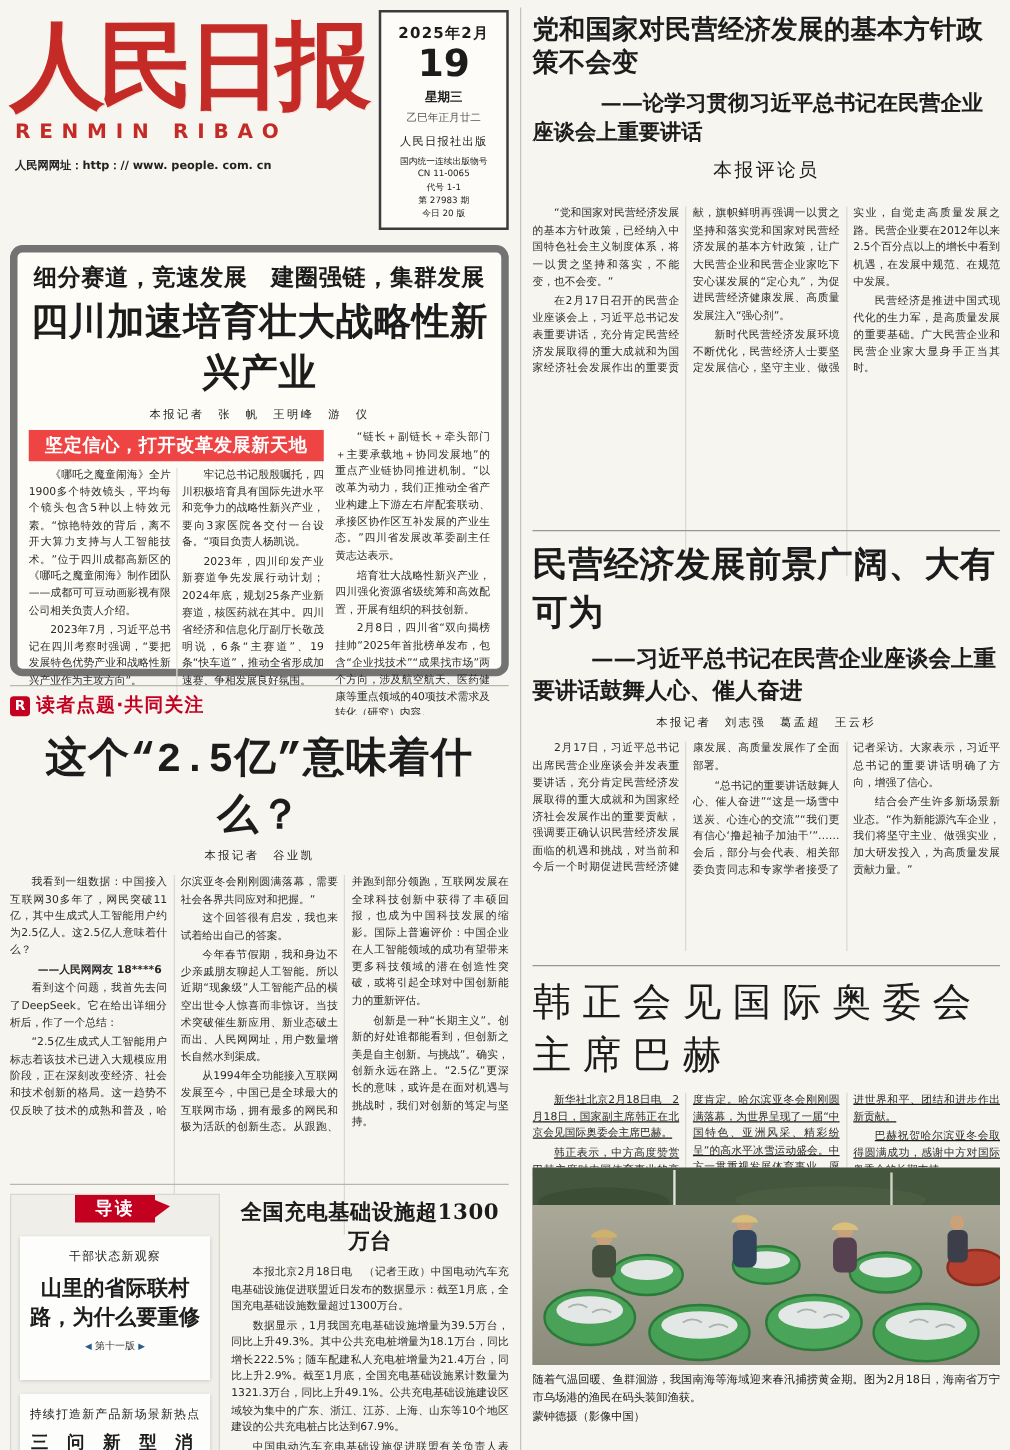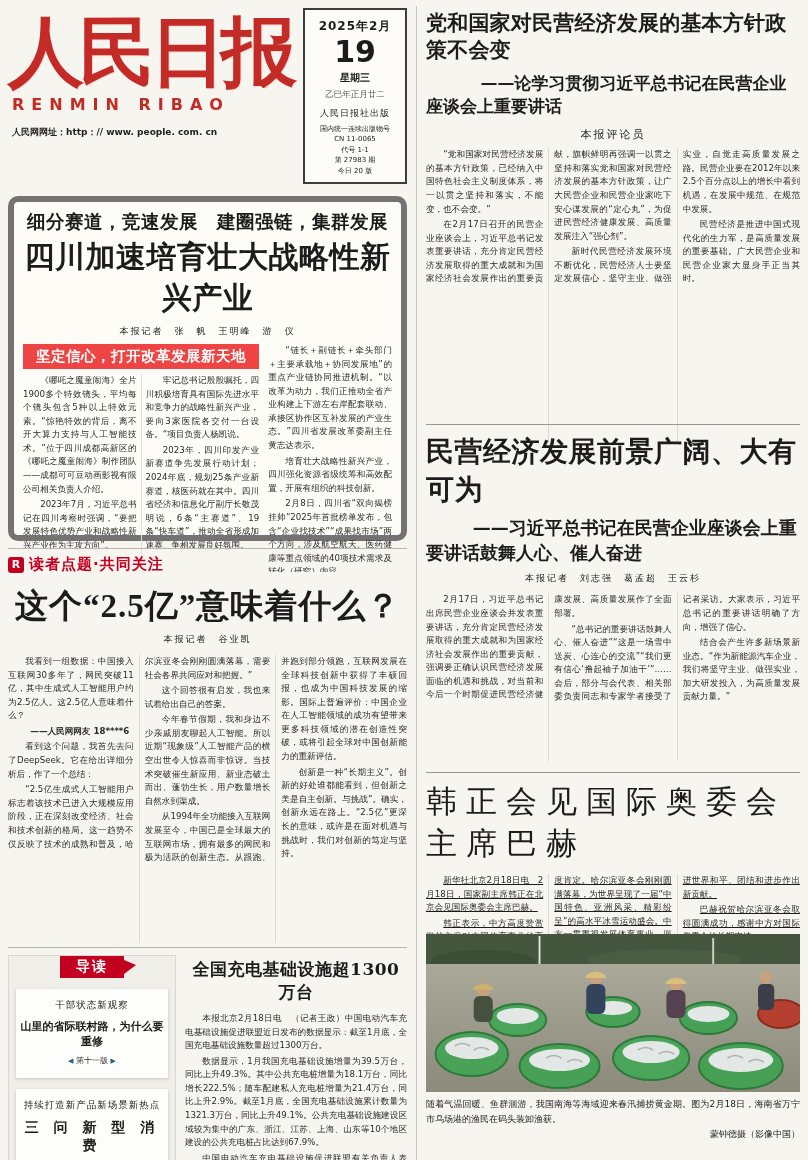--- a/index.html
+++ b/index.html
@@ -45,71 +45,71 @@
   .s-left-cols { columns:2; column-gap:9px; column-rule:1px solid #e2dfd7; height:196px; overflow:hidden; }
   .s-right { flex:1; height:228px; overflow:hidden; }
 
   
   .reader { margin-top:7px; border-top:1px solid #b9b6ae; padding-top:6px; height:394px; }
   .r-label-row { display:flex; align-items:center; gap:5px; }
   .r-icon { background:#c3001f; color:#fff; width:16px; height:16px; border-radius:3px;
             display:inline-flex; align-items:center; justify-content:center;
             font-size:11px; font-weight:bold; flex:none; }
   .r-label { color:#c3001f; font-weight:900; font-size:15px; letter-spacing:1px; }
-  .r-title { font-family:Liberation Serif, serif; text-align:center; font-size:33px;
+  .r-title { font-family:Liberation Mono, monospace; text-align:center; font-size:33px;
              font-weight:bold; margin:10px 0 4px; letter-spacing:1px; }
   .r-byline { text-align:center; font-family:"DejaVu Serif",serif; font-size:9px; margin-bottom:9px; letter-spacing:2px; }
   .r-body { columns:3; column-gap:11px; column-rule:1px solid #ddd9d0; height:288px; overflow:hidden; }
 
   
   .bottom-row { display:flex; gap:9px; margin-top:5px; border-top:1px solid #b9b6ae; padding-top:7px; flex:1; }
   .daodu { width:168px; flex:none; background:#efeee8; border:1px solid #d9d6cc; padding:2px 7px 8px; }
   .daodu-label { background:#c3001f; color:#fff; font-weight:900; font-size:14px;
                  padding:2px 16px; width:max-content; margin:-2px auto 0; position:relative; letter-spacing:2px; }
   .daodu-label::after { content:""; position:absolute; right:-12px; top:4px; border-left:12px solid #c3001f;
                         border-top:5px solid transparent; border-bottom:9px solid transparent; }
   .daodu-card { background:#fdfdfb; box-shadow:0 1px 3px rgba(0,0,0,.18); margin-top:11px;
-                padding:10px 3px 12px; text-align:center; }
+                padding:10px 3px 22px; text-align:center; }
   .dd-kicker { font-family:"DejaVu Serif",serif; font-size:9.5px; letter-spacing:1px; color:#222; }
-  .dd-title { font-weight:900; font-size:11px; margin:7px 0 6px; }
+  .dd-title { font-weight:900; font-size:17px; margin:7px 0 6px; }
   .dd-title.wide { letter-spacing:5px; font-size:14px; }
   .dd-page { font-size:8px; color:#333; }
   .dd-page .arr { color:#2a5c8a; font-size:7px; }
 
   .charging { flex:1; }
   .c-title { font-family:"DejaVu Serif",serif; font-weight:bold; font-size:17px;
              text-align:center; margin:3px 0 8px; letter-spacing:.5px; }
 
   
   .right-col { flex:1; border-left:1px solid #c6c3ba; padding-left:9px; display:flex; flex-direction:column; }
 
   .editorial { height:418px; padding-top:4px; }
   .e-title { font-weight:900; font-size:21px; line-height:1.3; letter-spacing:.2px; }
   .e-sub { font-family:"DejaVu Serif",serif; font-weight:bold; font-size:17px;
            line-height:1.4; margin-top:7px; }
   .e-sub .indent { display:inline-block; width:3.2em; }
-  .e-byline { text-align:center; font-family:"DejaVu Serif",serif; font-size:11px; margin:8px 0 6px; letter-spacing:2px; }
+  .e-byline { text-align:center; font-family:"DejaVu Serif",serif; font-size:15px; margin:8px 0 19px; letter-spacing:2px; }
   .e-body { columns:3; column-gap:11px; column-rule:1px solid #ddd9d0; height:296px; overflow:hidden; }
 
   .minying { border-top:1px solid #9a978f; padding-top:8px; height:348px; }
   .m-title { font-weight:900; font-size:28px; letter-spacing:.5px; }
   .m-sub { font-family:"DejaVu Serif",serif; font-weight:bold; font-size:18px; line-height:1.4; margin-top:6px; }
   .m-sub .indent { display:inline-block; width:2.6em; }
   .m-byline { text-align:center; font-family:"DejaVu Serif",serif; font-size:9px; margin:7px 0 8px; letter-spacing:2px; }
   .m-body { columns:3; column-gap:11px; column-rule:1px solid #ddd9d0; height:168px; overflow:hidden; }
 
   .hanzheng { border-top:1px solid #9a978f; padding-top:8px; height:158px; }
   .h-title { font-family:"DejaVu Serif",serif; font-weight:normal; font-size:31px;
              letter-spacing:9px; }
   .h-body { columns:3; column-gap:11px; column-rule:1px solid #ddd9d0; height:102px; overflow:hidden; margin-top:9px;text-decoration:underline; }
 
   .photo-block { margin-top:4px; }
   .photo-frame { width:100%; height:158px; display:block; background:#9aa093; }
   .caption { font-size:9px; line-height:1.65; margin-top:5px; text-align:justify; color:#222; }
-  .credit { display:block; text-align:right; }
+  .credit { display:block; }
 
   
   .cols p, .plainbody p {
     font-size:8.6px; line-height:1.58; text-align:justify;
     text-indent:2em; color:#2a2a2a; margin-bottom:2px;
   }
   .cols p.attrib, .plainbody p.attrib {
     text-indent:0; text-align:right; font-weight:bold; padding-right:.5em;
   }
 </style>
@@ -169,21 +169,21 @@
         <span class="r-label">读者点题·共同关注</span>
       </div>
       <div class="r-title">这个“2.5亿”意味着什么？</div>
       <div class="r-byline">本报记者　谷业凯</div>
       <div class="r-body cols">
           <p>我看到一组数据：中国接入互联网30多年了，网民突破11亿，其中生成式人工智能用户约为2.5亿人。这2.5亿人意味着什么？</p>
           <p class="attrib">——人民网网友 18****6</p>
           <p>看到这个问题，我首先去问了DeepSeek。它在给出详细分析后，作了一个总结：</p>
           <p>“2.5亿生成式人工智能用户标志着该技术已进入大规模应用阶段，正在深刻改变经济、社会和技术创新的格局。这一趋势不仅反映了技术的成熟和普及，哈尔滨亚冬会刚刚圆满落幕，需要社会各界共同应对和把握。”</p>
           <p>这个回答很有启发，我也来试着给出自己的答案。</p>
-          <p>今年春节假期，我和身边不少亲戚朋友聊起人工智能。所以近期“现象级”人工智能产品的横空出世令人惊喜而非惊讶。当技术突破催生新应用、新业态破土而出、蓬勃生长，用户数量增长自然水到渠成。</p>
+          <p>今年春节假期，我和身边不少亲戚朋友聊起人工智能。所以近期“现象级”人工智能产品的横空出世令人惊喜而非惊讶。当技术突破催生新应用、新业态破土而出、人民网网址，用户数量增长自然水到渠成。</p>
           <p>从1994年全功能接入互联网发展至今，中国已是全球最大的互联网市场，拥有最多的网民和极为活跃的创新生态。从跟跑、并跑到部分领跑，互联网发展在全球科技创新中获得了丰硕回报，也成为中国科技发展的缩影。国际上普遍评价：中国企业在人工智能领域的成功有望带来更多科技领域的潜在创造性突破，或将引起全球对中国创新能力的重新评估。</p>
           <p>创新是一种“长期主义”。创新的好处谁都能看到，但创新之美是自主创新。与挑战”。确实，创新永远在路上。“2.5亿”更深长的意味，或许是在面对机遇与挑战时，我们对创新的笃定与坚持。</p>
         </div>
     </div>
 
     <div class="bottom-row">
       <div class="daodu">
         <div class="daodu-label">导读</div>
         <div class="daodu-card">
           <div class="dd-kicker">干部状态新观察</div>

